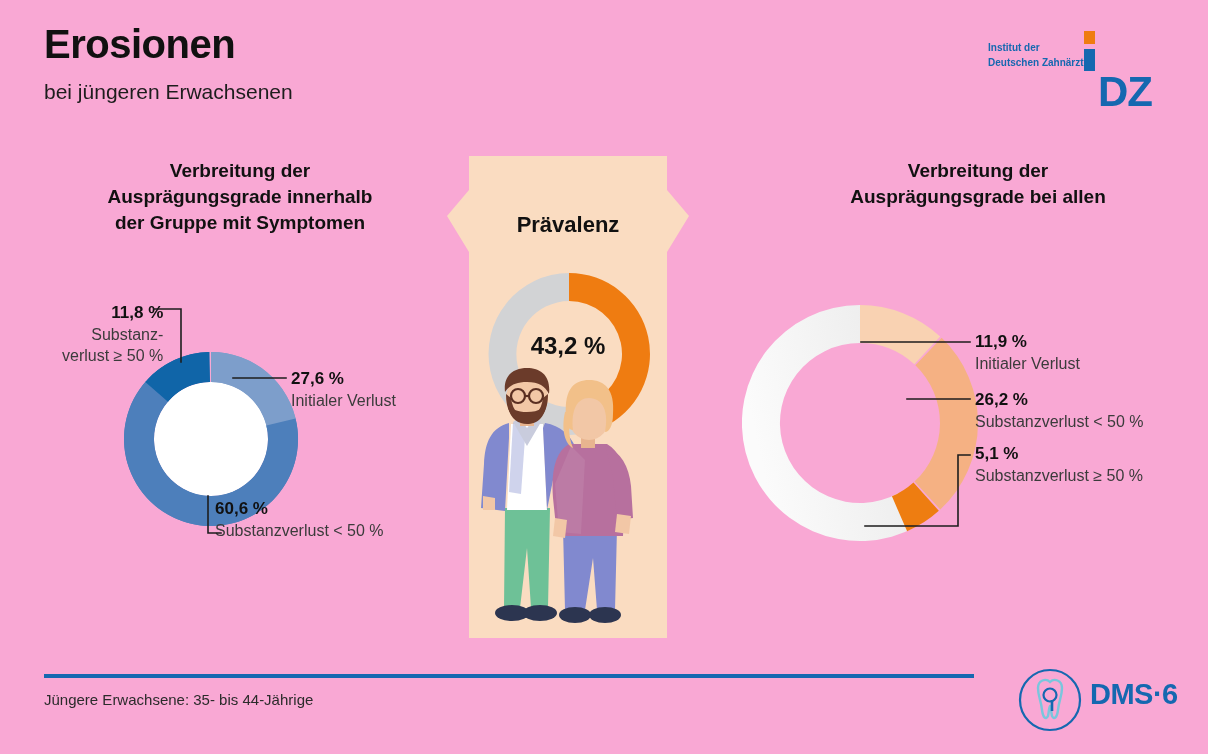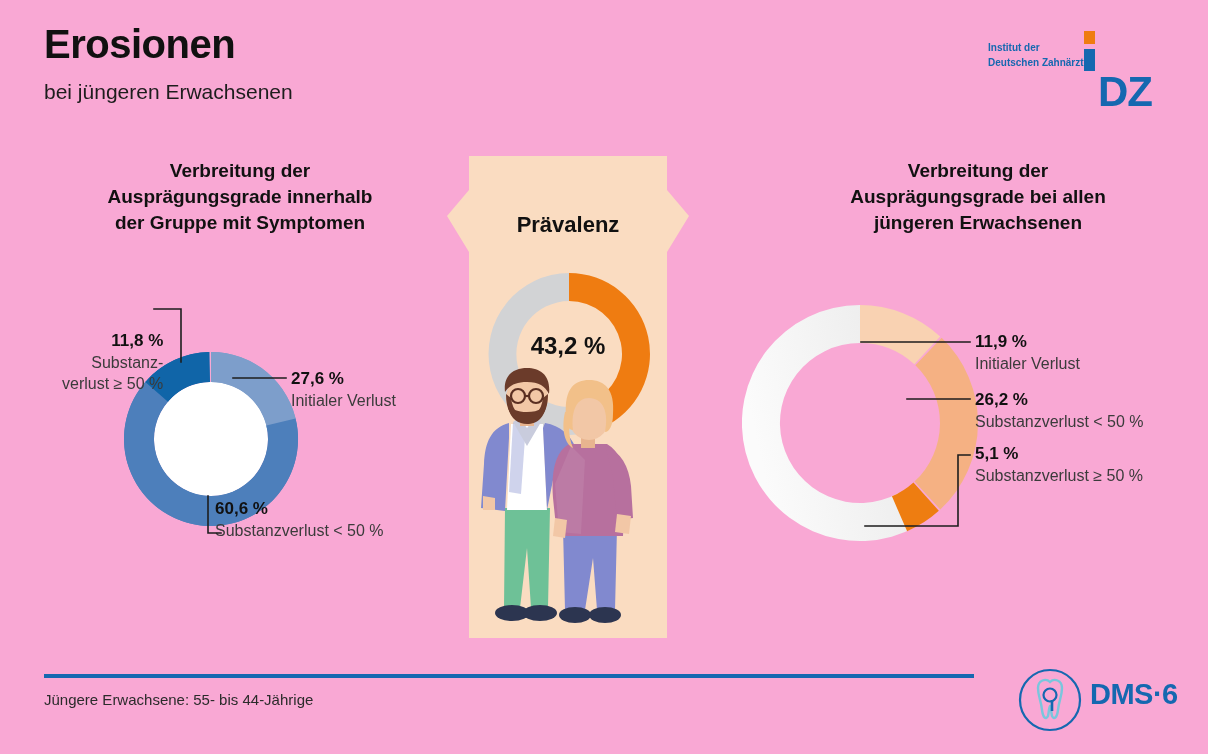--- a/index.html
+++ b/index.html
@@ -58,21 +58,21 @@
   .couple { position: absolute; left: 18px; top: 212px; width: 206px; height: 270px; }
 
   
   .donut-left  { position: absolute; left: 110px; top: 338px; width: 202px; height: 202px; }
   .donut-right { position: absolute; left: 742px; top: 292px; width: 236px; height: 262px; }
 
   
   .callout { position: absolute; }
   .callout .val  { font-size: 17px; font-weight: bold; color: #111; white-space: nowrap; line-height: 22px; }
   .callout .desc { font-size: 16px; color: #3b3b3b; white-space: nowrap; line-height: 21px; }
-  .callout.right-align { text-align: right; margin-top: 28px; }
+  .callout.right-align { text-align: right; }
 
   .lbl-l1 { left: 62px;  top: 302px; }
   .lbl-l2 { left: 291px; top: 368px; }
   .lbl-l3 { left: 215px; top: 498px; }
   .lbl-r1 { left: 975px; top: 331px; }
   .lbl-r2 { left: 975px; top: 389px; }
   .lbl-r3 { left: 975px; top: 443px; }
 
   
   .leaders { position: absolute; left: 0; top: 0; width: 1208px; height: 754px; pointer-events: none; }
@@ -217,21 +217,20 @@
 
         <path fill="#f2c089" d="M101,48 C99,20 110,12 124,12 C140,12 150,22 148,46 C148,58 144,64 140,64 C144,44 138,30 124,30 C112,30 106,42 108,62 C104,62 101,58 101,48 Z"></path>
         <path fill="#f2c089" d="M100,44 C96,62 100,76 108,80 C102,66 104,50 108,42 Z"></path>
       </g>
     </svg>
   </div>
 
   <div class="panel-title right">
     <div>Verbreitung der</div>
     <div>Ausprägungsgrade bei allen</div>
-    <div>jüngeren Erwachsenen</div>
   </div>
 
   <svg class="donut-right" viewBox="0 0 236 262">
     <defs>
       <linearGradient id="greyFade" x1="1" y1="0" x2="0" y2="0.3">
         <stop offset="0%" stop-color="#e9e9e9"></stop>
         <stop offset="100%" stop-color="#fbfbfb"></stop>
       </linearGradient>
     </defs>
     <g transform="translate(118,131)">
@@ -270,21 +269,21 @@
 
       <path d="M 861,342 L 970,342"></path>
 
       <path d="M 907,399 L 970,399"></path>
 
       <path d="M 865,526 L 958,526 L 958,455 L 970,455"></path>
     </g>
   </svg>
 
   <div class="footer-rule"></div>
-  <div class="footer-note">Jüngere Erwachsene: 55- bis 44-Jährige</div>
+  <div class="footer-note">Jüngere Erwachsene: 35- bis 44-Jährige</div>
 
   <div class="dms-logo">
     <svg viewBox="0 0 160 74" style="position:absolute;left:0;top:0;width:160px;height:74px;">
       <circle cx="38" cy="36" r="30" fill="none" stroke="#1568b0" stroke-width="2.2"></circle>
       <path fill="none" stroke="#79c6dd" stroke-width="2.4" d="M26,24 C26,16 34,14 38,18 C42,14 50,16 50,24 C50,32 47,36 46,46 C45,54 42,56 40,52 C39,48 39,42 38,42 C37,42 37,48 36,52 C34,56 31,54 30,46 C29,36 26,32 26,24 Z"></path>
       <circle cx="38" cy="31" r="6.5" fill="none" stroke="#1568b0" stroke-width="2.2"></circle>
       <line x1="40" y1="36" x2="40" y2="47" stroke="#1568b0" stroke-width="2.6"></line>
     </svg>
     <div class="dms-text">DMS·6</div>
   </div>

